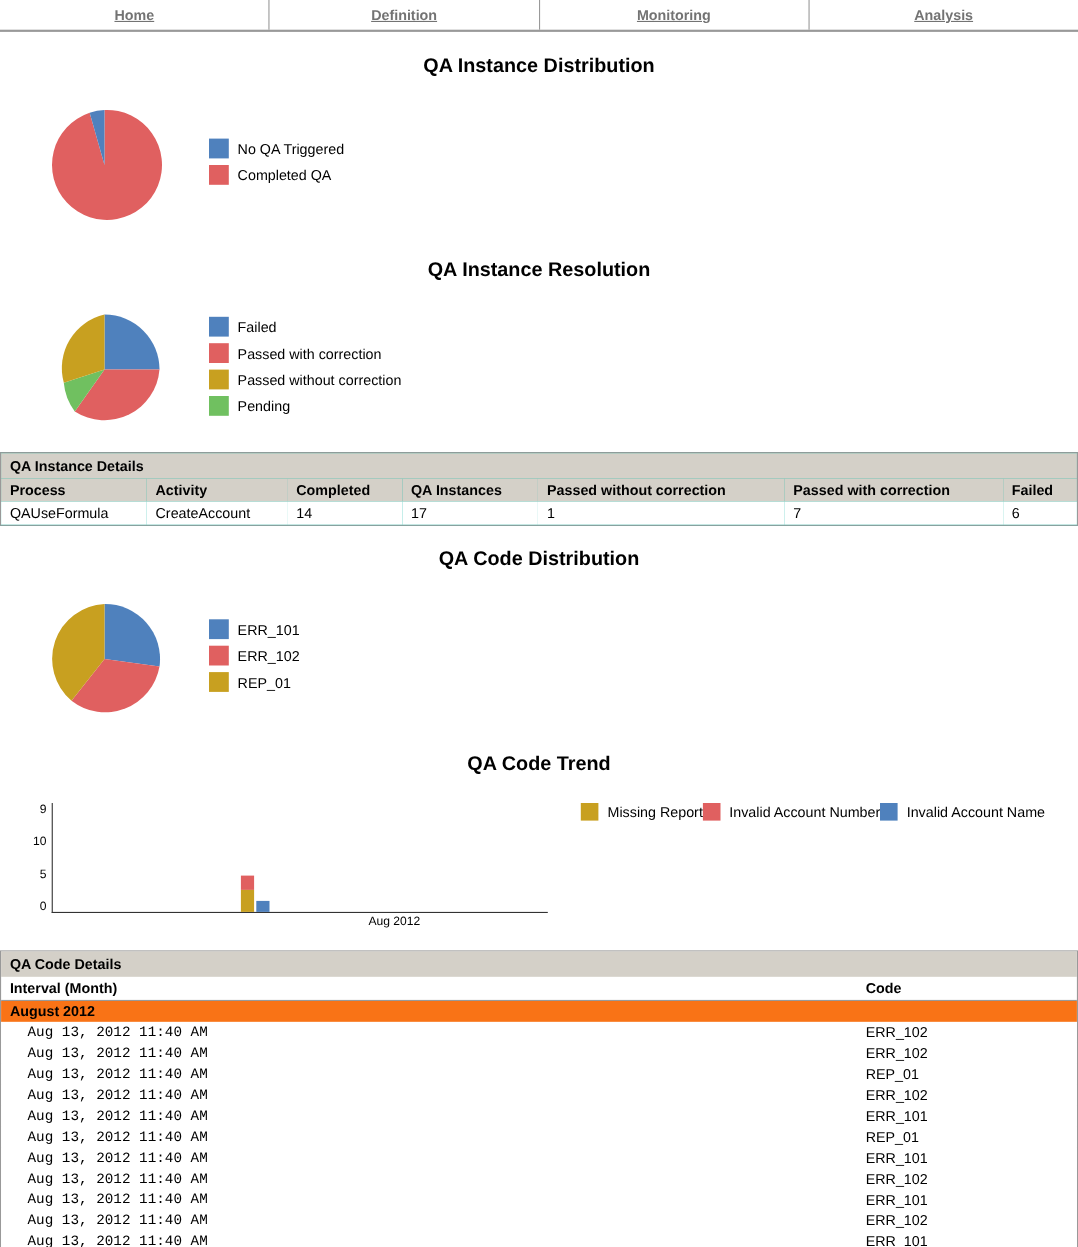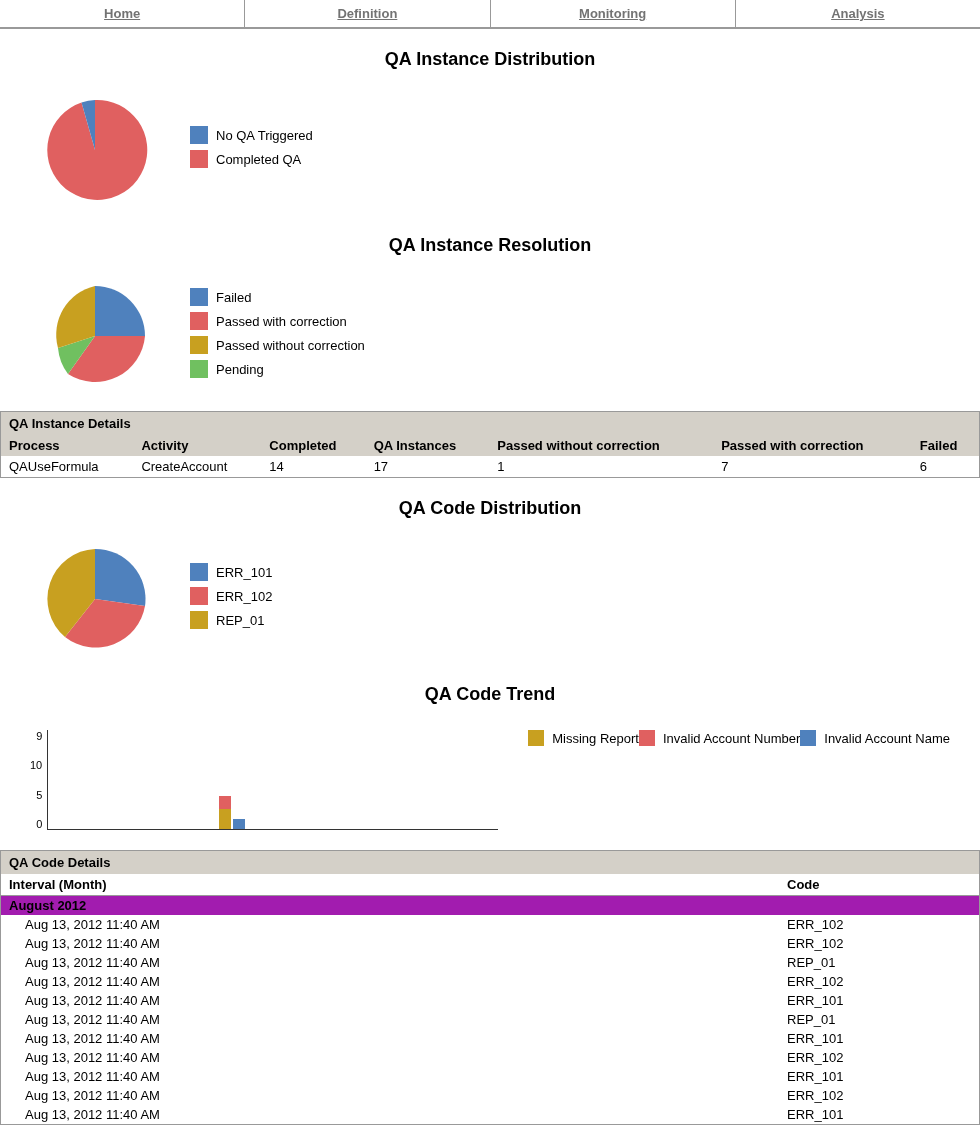--- a/index.html
+++ b/index.html
@@ -138,31 +138,31 @@
       font-weight: bold;
       padding: 3px 8px;
       font-size: 13px;
     }
     .details-col-h:first-child { flex: 1; }
     .details-col-h:last-child { width: 200px; }
     .month-header {
       padding: 2px 8px;
       font-weight: bold;
       font-size: 13px;
-      background: #a21caf;
+      background: #f97316;
     }
     .detail-row {
       display: flex;
       background: #fff;
     }
     .detail-col {
       padding: 2px 8px 2px 24px;
       font-size: 13px;
     }
-    .detail-col:first-child { flex: 1; }
+    .detail-col:first-child { flex: 1; font-family: Liberation Mono, monospace; }
     .detail-col:last-child { width: 200px; padding-left: 8px; }
 
     
     .pie-svg { width: 110px; height: 110px; }
   </style>
 </head>
 <body>
 
 <div class="nav-bar">
   <div class="nav-item">Home</div>
@@ -304,20 +304,21 @@
             <div style="width:12px; height:20px; background:#c8a020;"></div>
 
             <div style="width:12px; height:13px; background:#e06060;"></div>
           </div>
 
           <div style="position:absolute; bottom:0; left:41%; display:flex; flex-direction:column-reverse; width:12px;">
             <div style="width:12px; height:10px; background:#4f81bd;"></div>
           </div>
         </div>
 
+        <div class="trend-x-label" style="margin-left:38%; margin-top:2px; font-size:11px;">Aug 2012</div>
       </div>
 
       <div class="trend-legend">
         <div class="legend-item">
           <div class="legend-color" style="background:#c8a020; width:16px; height:16px;"></div>
           <span>Missing Report</span>
         </div>
         <div class="legend-item">
           <div class="legend-color" style="background:#e06060; width:16px; height:16px;"></div>
           <span>Invalid Account Number</span>

